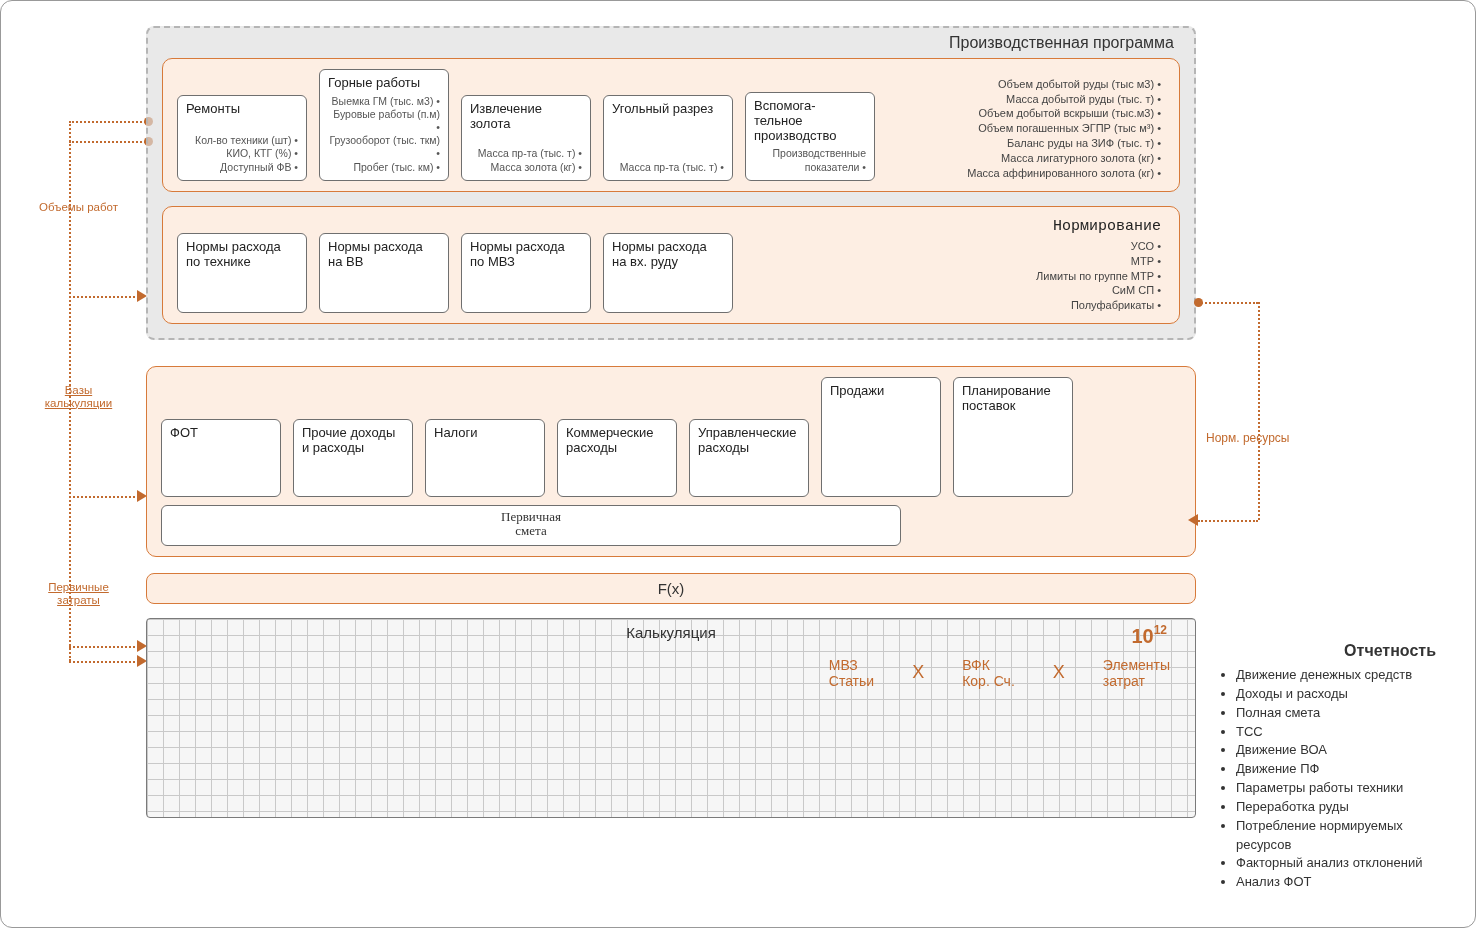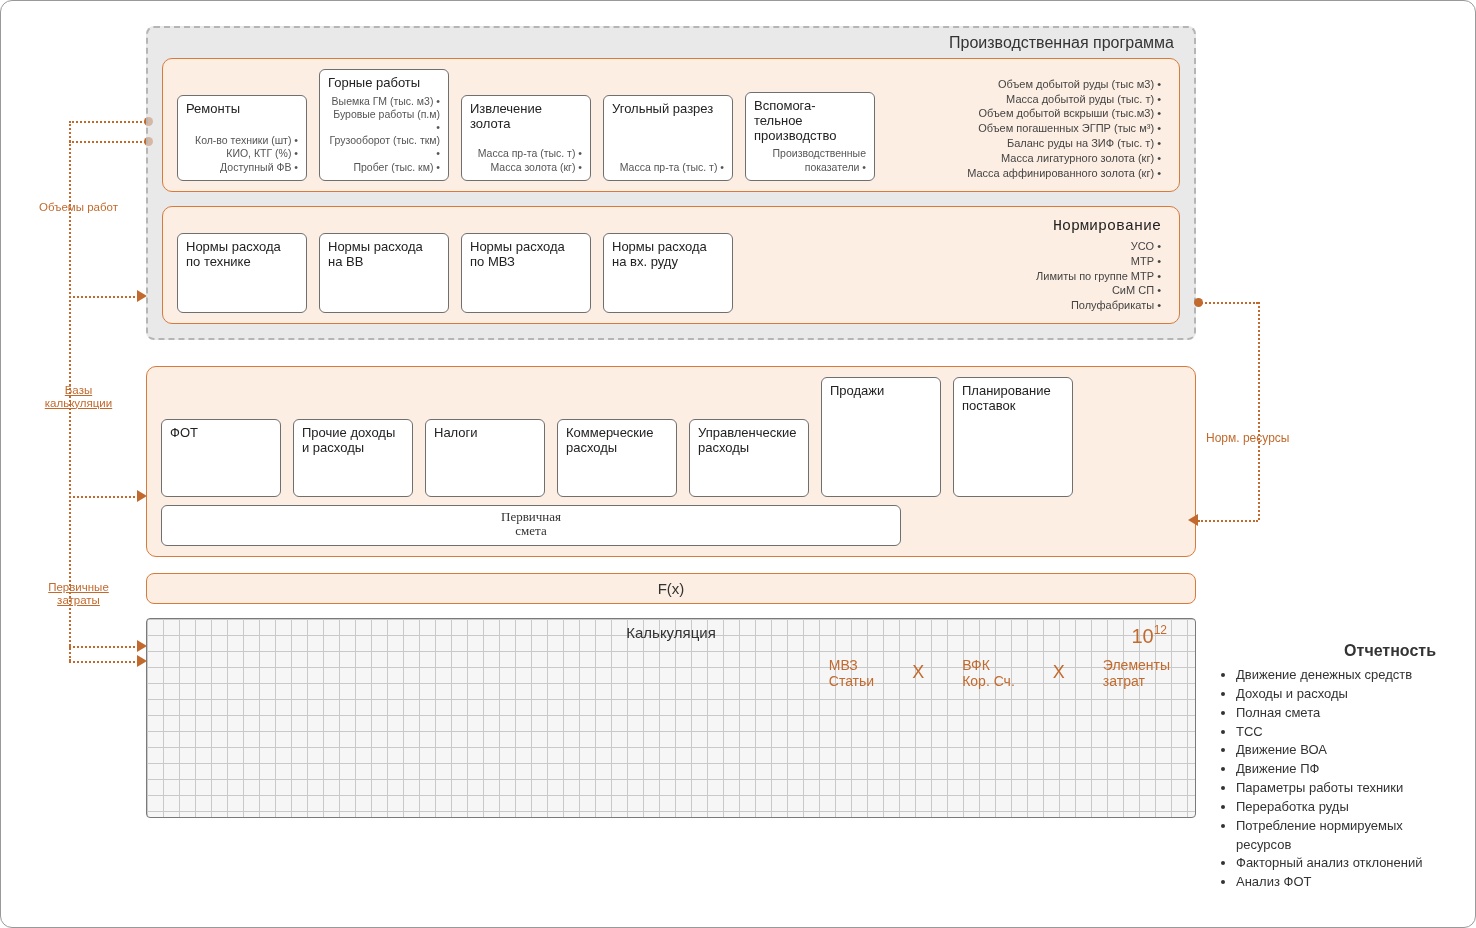--- a/index.html
+++ b/index.html
@@ -153,21 +153,21 @@
   }
   .calc-formula {
     position:absolute; top:38px; right:25px;
     display:flex; gap: 30px; align-items:flex-start;
     color:#c26a2e; font-size:14px; white-space:nowrap;
   }
   .calc-formula .col { text-align:left; line-height:1.15;}
   .calc-formula .x { font-size:18px; align-self:center; margin: 0 8px;}
   .ten12 {
     position:absolute; top:6px; right:28px;
-    color:#c26a2e; font-size:20px; font-weight:400;
+    color:#c26a2e; font-size:20px; font-weight:700;
   }
   .ten12 sup{ font-size:12px; vertical-align: top; position:relative; top:-2px;}
 
   
   .gutter-label {
     color:#c26a2e;
     font-size: 11.5px;
     white-space: nowrap;
     text-align:center;
   }

